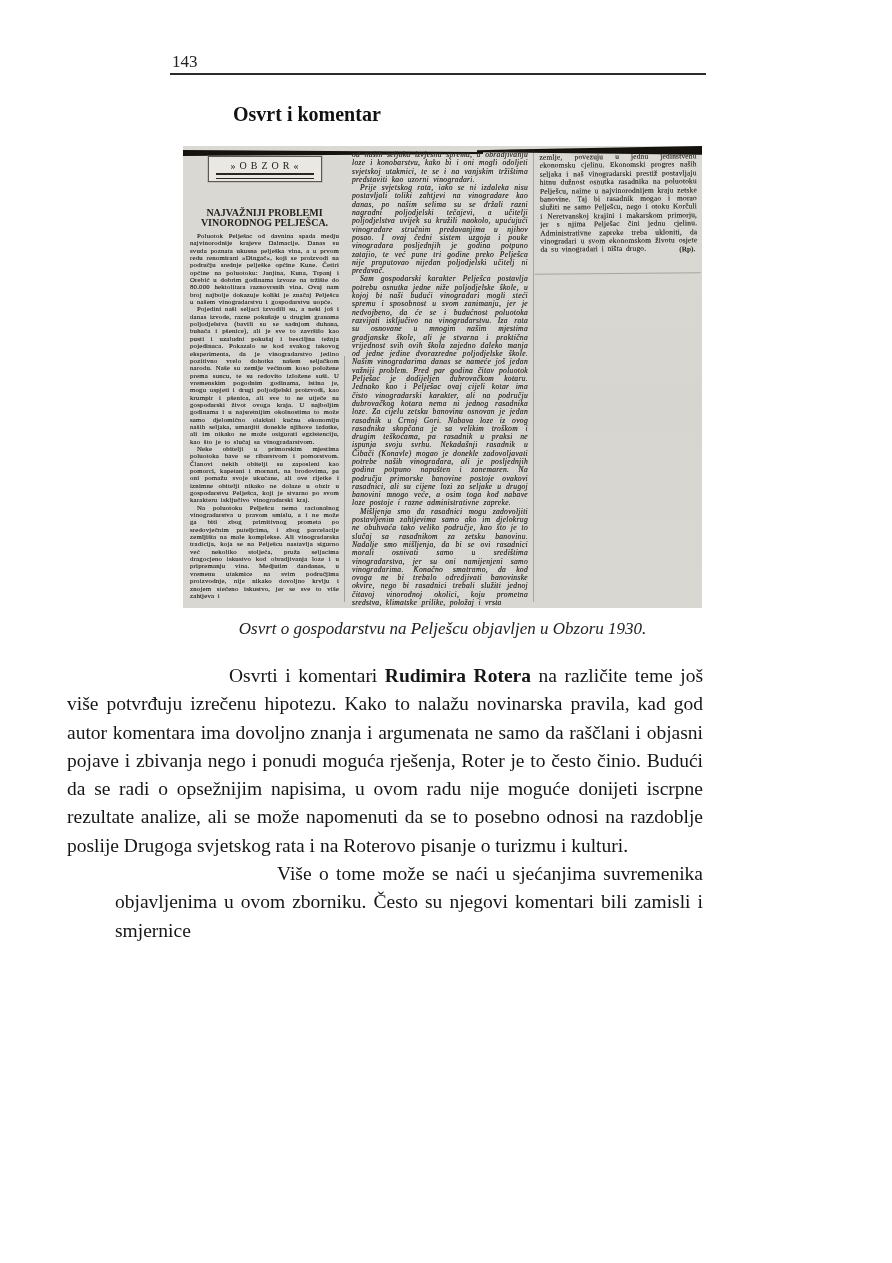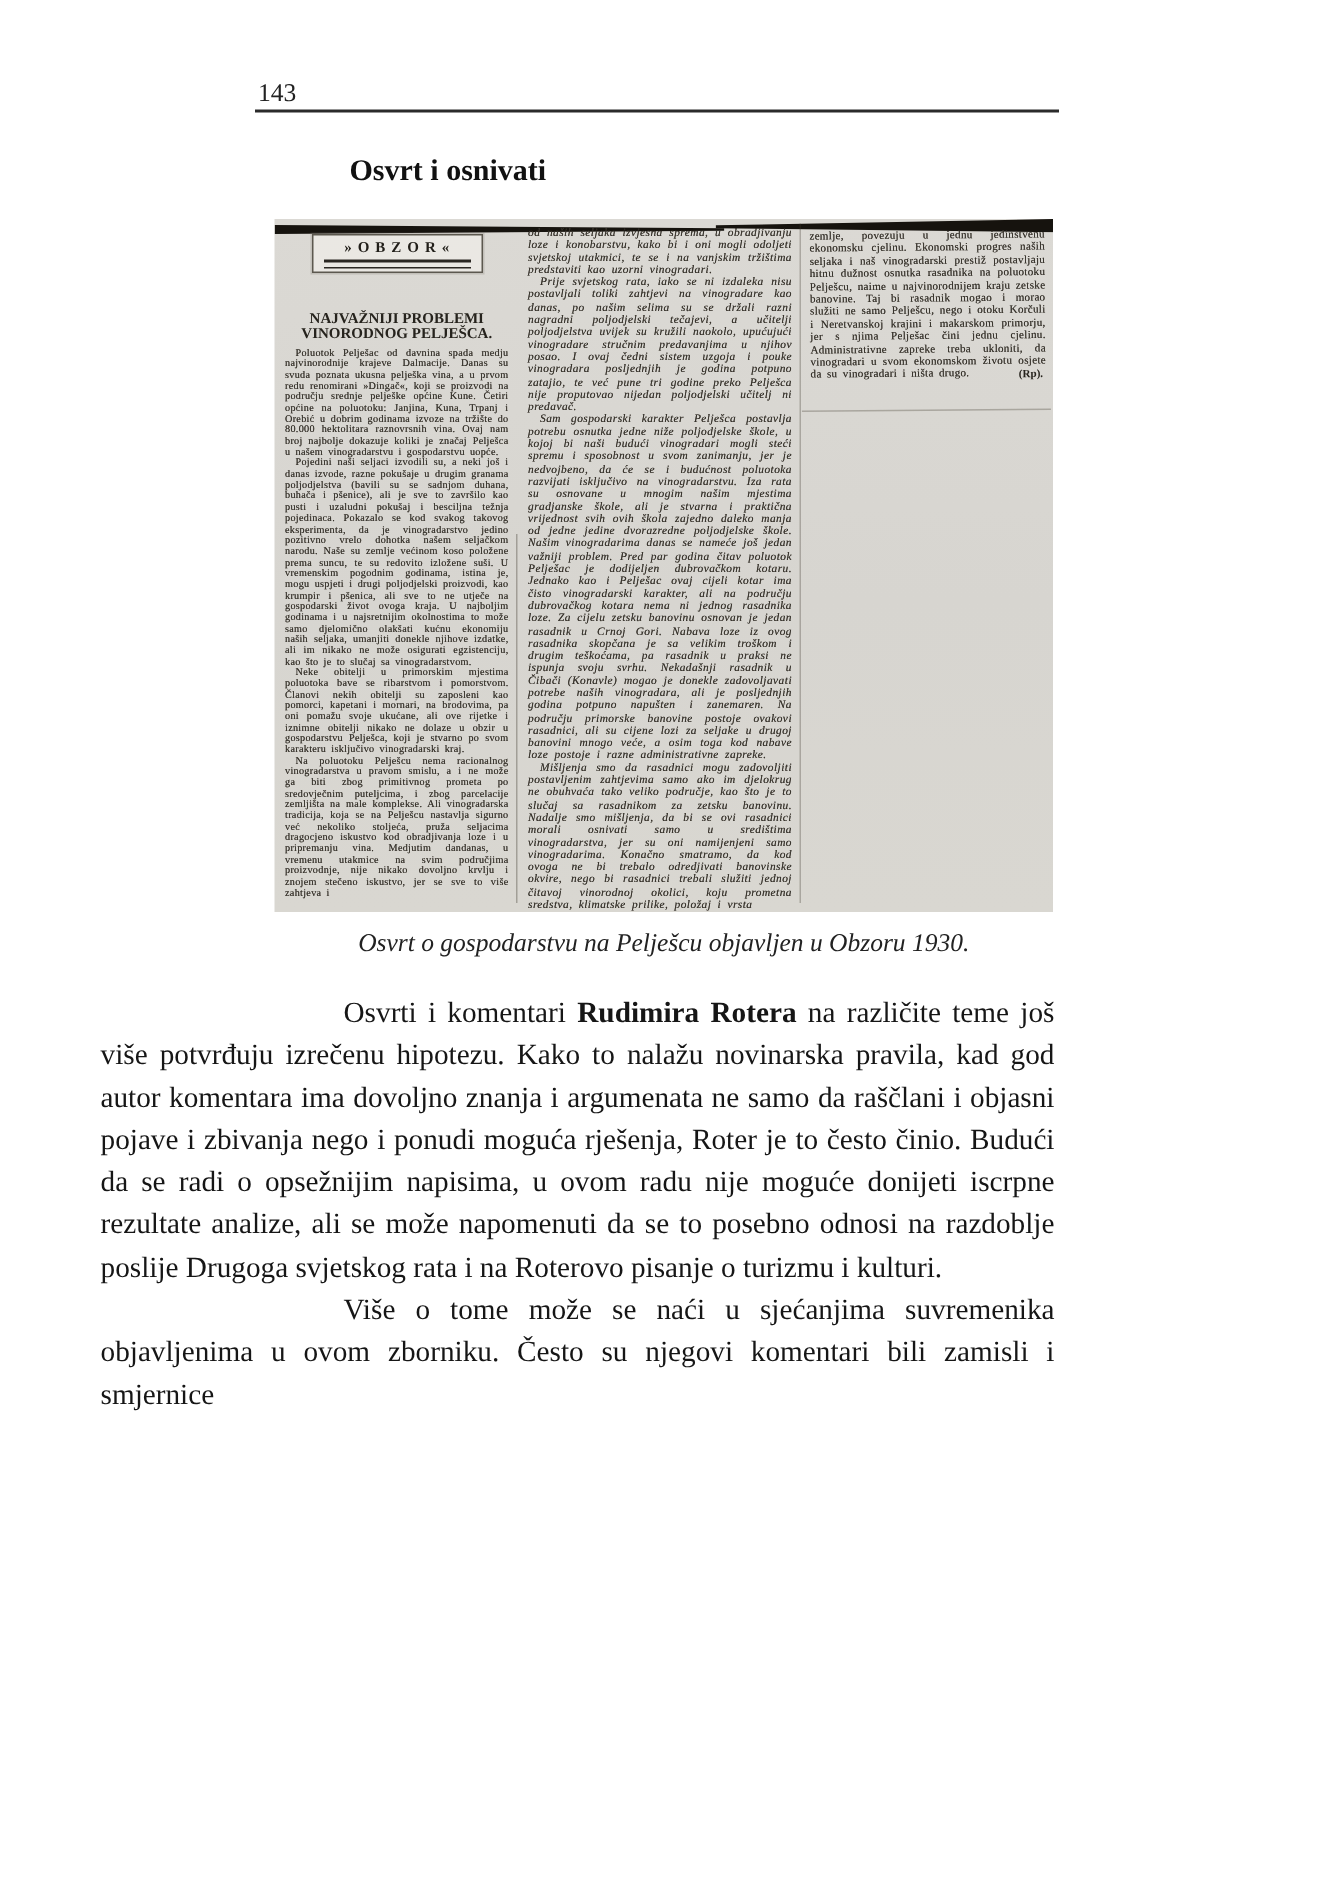--- a/index.html
+++ b/index.html
@@ -29,49 +29,49 @@
   .clip p{margin:0;text-align:justify;text-shadow:0 0 0.4px rgba(55,50,42,0.8);}
   .col1 p{font-size:6.8px;line-height:7.35px;text-indent:7px;letter-spacing:0.2px;word-spacing:1.5px;}
   .col2 p{font-size:7.6px;line-height:8.3px;text-indent:8px;letter-spacing:0.3px;word-spacing:2px;font-style:italic;}
   .col3 p{font-size:7.4px;line-height:8.4px;text-indent:0;letter-spacing:0.2px;word-spacing:1.5px;}
   .col2 p:first-of-type{text-indent:0;}
   .vd{position:absolute;width:1px;background:rgba(60,54,44,0.35);}
   .vd1{left:161px;top:210px;height:246px;}
   .vd2{left:350px;top:3px;height:453px;background:rgba(60,54,44,0.3);}
   .mast{width:112px;margin:2px auto 0;border:1px solid #5c584f;background:rgba(236,234,229,0.85);
         padding:3px 0 2px;box-shadow:0 0 0 1px rgba(120,115,105,0.25);}
-  .mast-t{text-align:center;font-size:10px;font-weight:bold;letter-spacing:4px;padding-left:4px;color:#211e19;}
+  .mast-t{text-align:center;font-size:10px;font-weight:normal;letter-spacing:4px;padding-left:4px;color:#211e19;}
   .mast-rule{margin:2px 7px 0;height:3px;border-top:2px solid #2a2722;border-bottom:1px solid #2a2722;}
   .headline{margin-top:26px;font-size:10px;line-height:9.5px;font-weight:bold;text-align:center;color:#26231d;}
   .col1 p.first{margin-top:5px;}
   .byline{text-align:right;font-size:7.4px;font-weight:bold;margin-top:-8.4px;padding-right:2px;color:#26231d;}
   .piece-edge{position:absolute;left:-6px;top:120px;width:166px;height:1px;background:rgba(80,74,63,0.35);}
 
   
   .caption{position:absolute;left:183px;top:619px;width:519px;text-align:center;
            font-style:italic;font-size:17px;color:#222;}
 
   
   .bodytext{position:absolute;left:67px;top:662px;width:636px;
             font-size:19.5px;line-height:28.3px;color:#161616;}
   .bp{margin:0;text-align:justify;text-indent:162px;}
   .bp strong{font-weight:bold;}
-  .bp2{text-align-last:justify;}
+  .bp2{text-align-last:justify;margin-left:48px;}
 </style>
 </head>
 <body>
 
 <div class="page">
 
   <div class="hdr">
     <span class="pnum">143</span>
   </div>
   <div class="hrule"></div>
 
-  <h2 class="sect">Osvrt i osnivati</h2>
+  <h2 class="sect">Osvrt i komentar</h2>
 
   <figure class="clip">
     <div class="band band-l"></div>
     <div class="band band-r"></div>
 
     <div class="col col1">
       <div class="mast">
         <div class="mast-t">»OBZOR«</div>
         <div class="mast-rule"></div>
       </div>

